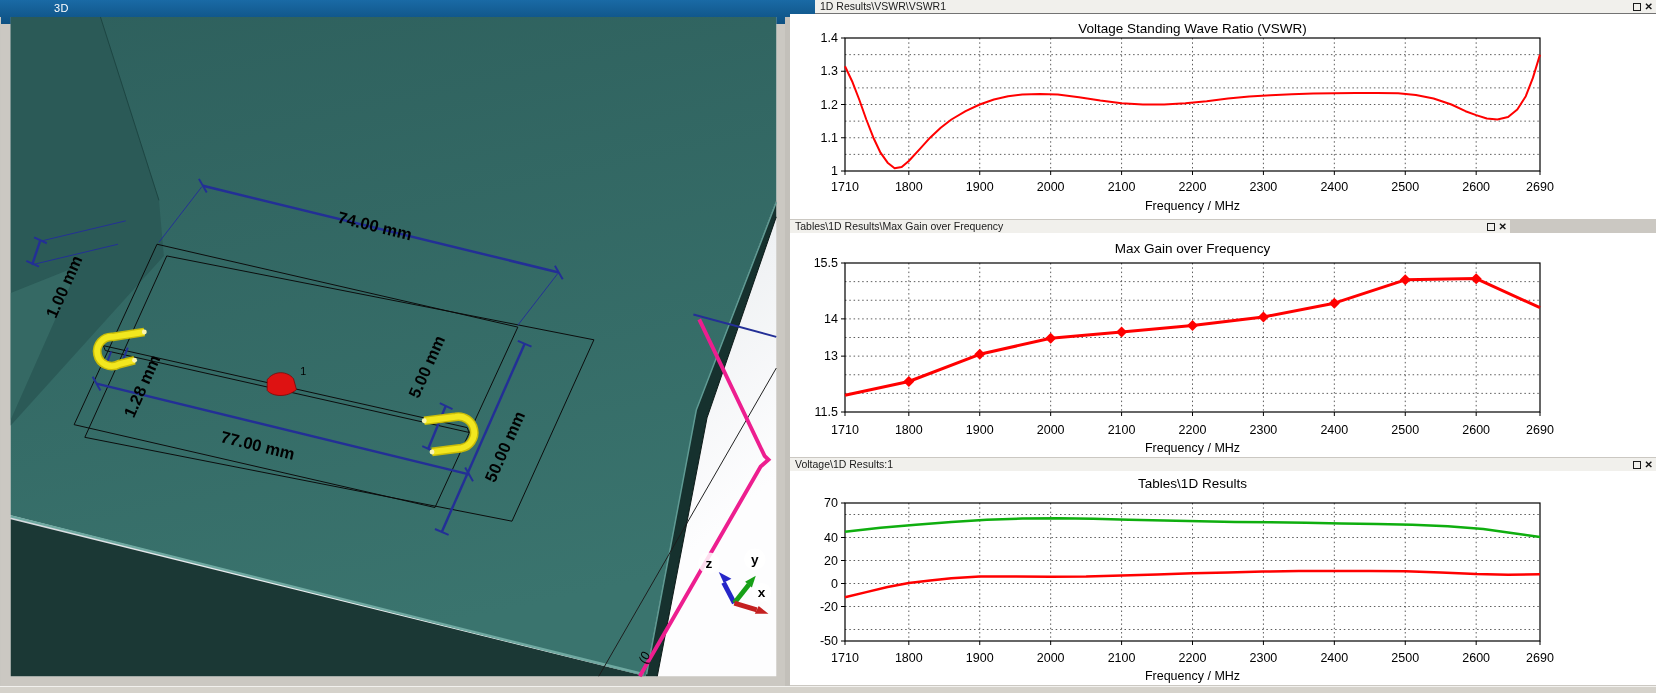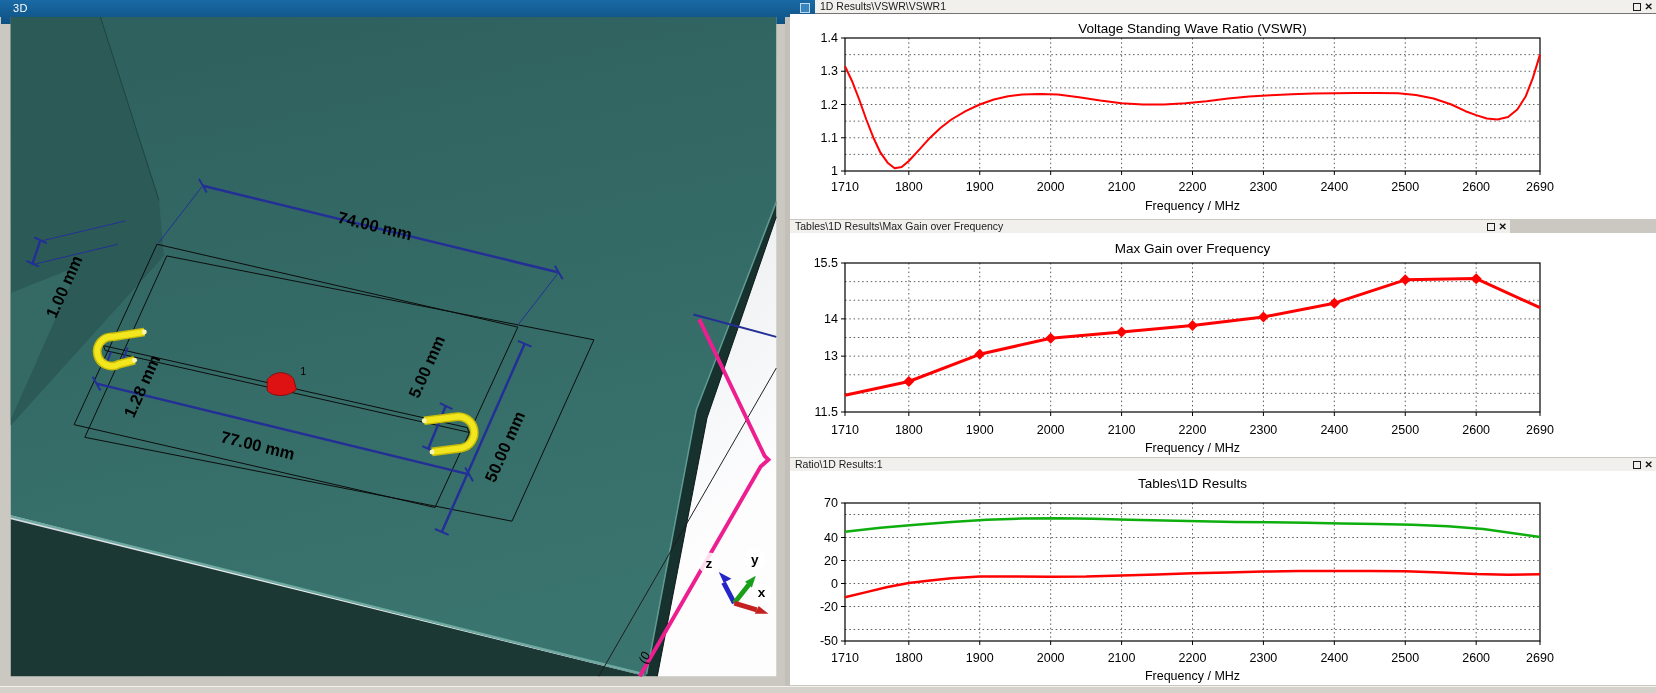--- a/index.html
+++ b/index.html
@@ -1,21 +1,21 @@
 <!DOCTYPE html>
 <html><head>
 <meta charset="utf-8">
 <style>
   html,body{margin:0;padding:0;background:#777;}
   .root{position:relative;width:1656px;height:693px;background:#cbc8c2;overflow:hidden;
         font-family:"Liberation Sans",sans-serif;}
   
   .bar3d{position:absolute;left:0;top:0;width:815px;height:24px;
          background:linear-gradient(#1a6aa5,#0d5082);color:#fff;font-size:11px;
-         line-height:17px;}
+         line-height:17px;padding-left:41px;}
   .bar3d .t{padding-left:13px;letter-spacing:.5px;}
   .bar3d-icon{position:absolute;right:5px;top:3px;width:10px;height:10px;
               background:#3a85bd;border:1px solid #bcd8ee;box-sizing:border-box;}
   .view3d{position:absolute;left:0;top:17px;width:785px;height:669px;border-left:1px solid #c9c7c1;box-sizing:border-box;}
   .divider{position:absolute;left:785px;top:17px;width:5px;height:669px;background:#c3c0ba;}
   
   .tb{position:absolute;height:13px;background:#f1f0ec;border-bottom:6px solid #737373;
       font-size:10.5px;color:#1a1a1a;line-height:13px;box-sizing:content-box;}
   .tb .txt{padding-left:5px;}
   .tb-icons{position:absolute;right:3px;top:0;height:13px;display:flex;align-items:center;gap:4px;}
@@ -288,21 +288,21 @@
         <path d="M473.4183673469388 78.51249999999997L478.9183673469388 84.01249999999997L473.4183673469388 89.51249999999997L467.9183673469388 84.01249999999997Z" fill="#ff0000"></path>
         <path d="M544.3367346938776 64.73L549.8367346938776 70.23L544.3367346938776 75.73L538.8367346938776 70.23Z" fill="#ff0000"></path>
         <path d="M615.2551020408164 41.26249999999996L620.7551020408164 46.76249999999996L615.2551020408164 52.26249999999996L609.7551020408164 46.76249999999996Z" fill="#ff0000"></path>
         <path d="M686.1734693877551 40.14500000000001L691.6734693877551 45.64500000000001L686.1734693877551 51.14500000000001L680.6734693877551 45.64500000000001Z" fill="#ff0000"></path>
         <text x="402.5" y="20" text-anchor="middle" font-size="13.5">Max Gain over Frequency</text>
         <text x="402.5" y="219" text-anchor="middle" font-size="12.5">Frequency / MHz</text>
       </svg>
   </div>
 
   <div class="tb" style="left:790px;top:458px;width:866px;">
-    <span class="txt">Ratio\1D Results:1</span>
+    <span class="txt">Voltage\1D Results:1</span>
     <span class="tb-icons">
       <span class="ic-sq"></span>
       <span class="ic-x">✕</span>
     </span>
   </div>
   <div class="chart-body" style="left:790px;top:471px;width:866px;height:214px;">
     <svg id="chart-svg-2" width="866" height="214">
         <rect x="55" y="32" width="695" height="138" fill="#ffffff"></rect>
         <line x1="118.82653061224491" y1="32" x2="118.82653061224491" y2="170" stroke="#333" stroke-width="0.8" stroke-dasharray="1.5 2.8"></line>
         <line x1="189.74489795918367" y1="32" x2="189.74489795918367" y2="170" stroke="#333" stroke-width="0.8" stroke-dasharray="1.5 2.8"></line>

